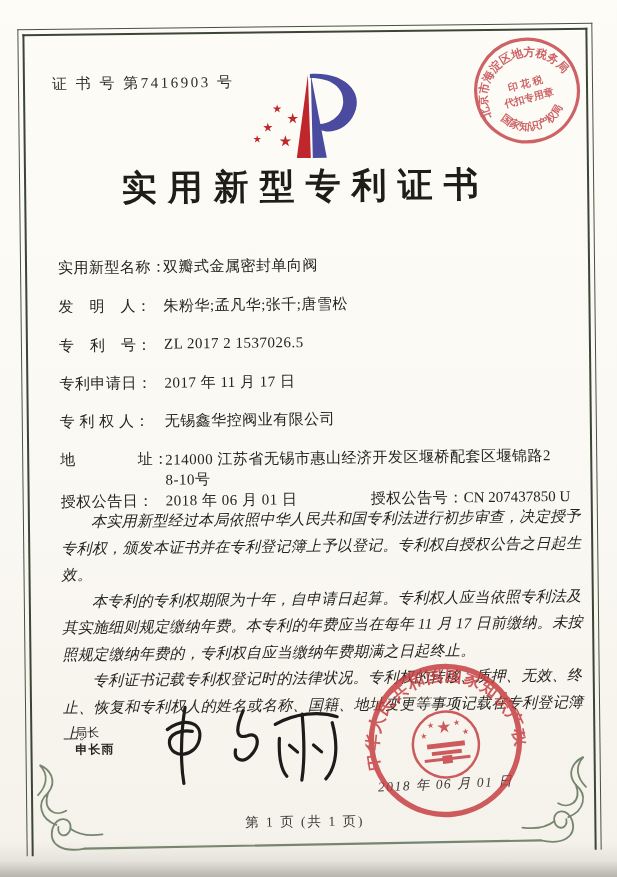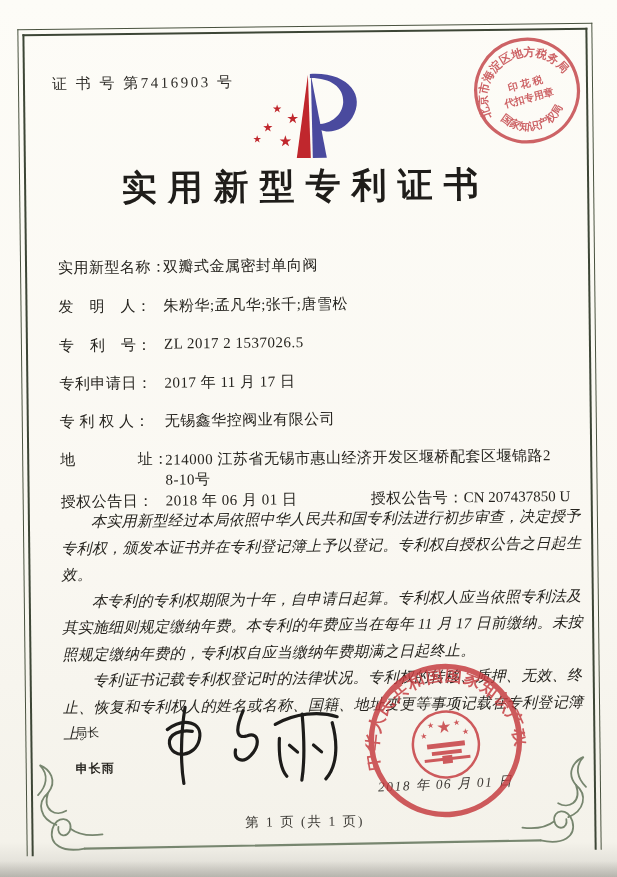--- a/index.html
+++ b/index.html
@@ -45,21 +45,21 @@
   .r6{top:196px;}.r6 .val{line-height:1.35;}
   .r7{top:238px;}
   .grant-no{position:absolute;left:310px;top:0;}
   .grant-no .lab2{letter-spacing:.5px;}
   .paras{
     position:absolute;left:60px;right:36px;top:506px;
     font-size:15px;font-style:italic;color:#26241f;line-height:26.5px;letter-spacing:.3px;
   }
   .paras p{margin:0;text-indent:2em;}
   .director{position:absolute;left:72px;top:722px;font-size:12px;color:#26241f;}
-  .director .name{margin-top:19px;font-weight:bold;letter-spacing:1px;text-align:right;}
+  .director .name{margin-top:0;font-weight:bold;letter-spacing:1px;text-align:right;}
   .signature{position:absolute;left:148px;top:692px;width:200px;height:100px;}
   .office-seal{position:absolute;left:362px;top:662px;width:160px;height:160px;opacity:.82;transform:rotate(-6deg);}
   .seal-date{
     position:absolute;left:374px;top:777px;font-size:13.5px;color:#3c3834;
     letter-spacing:1.5px;transform:rotate(-2deg);font-style:italic;
   }
   .flourish{position:absolute;left:14px;top:758px;width:588px;height:110px;}
   .footer{
     position:absolute;left:0;right:16px;top:813px;text-align:center;
     font-size:13.5px;color:#3a3833;letter-spacing:2px;

